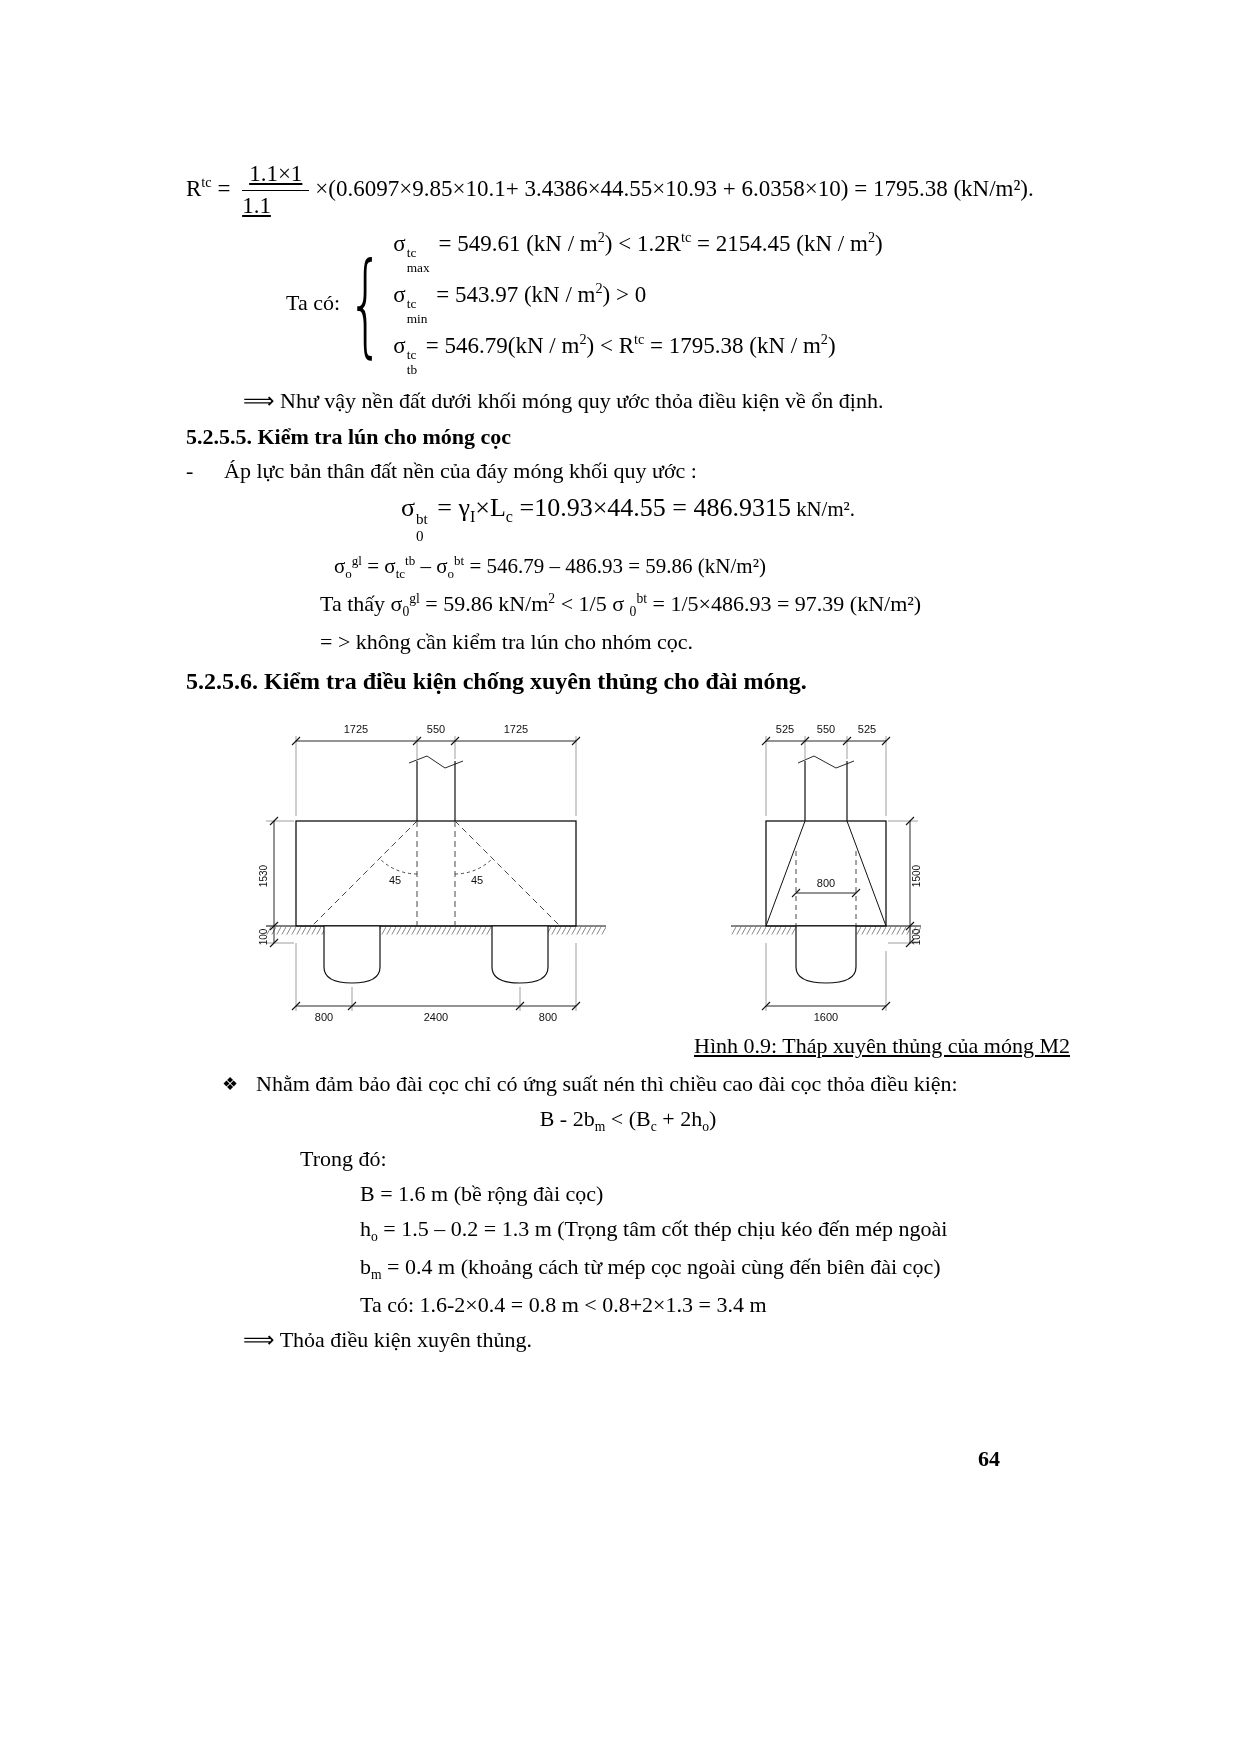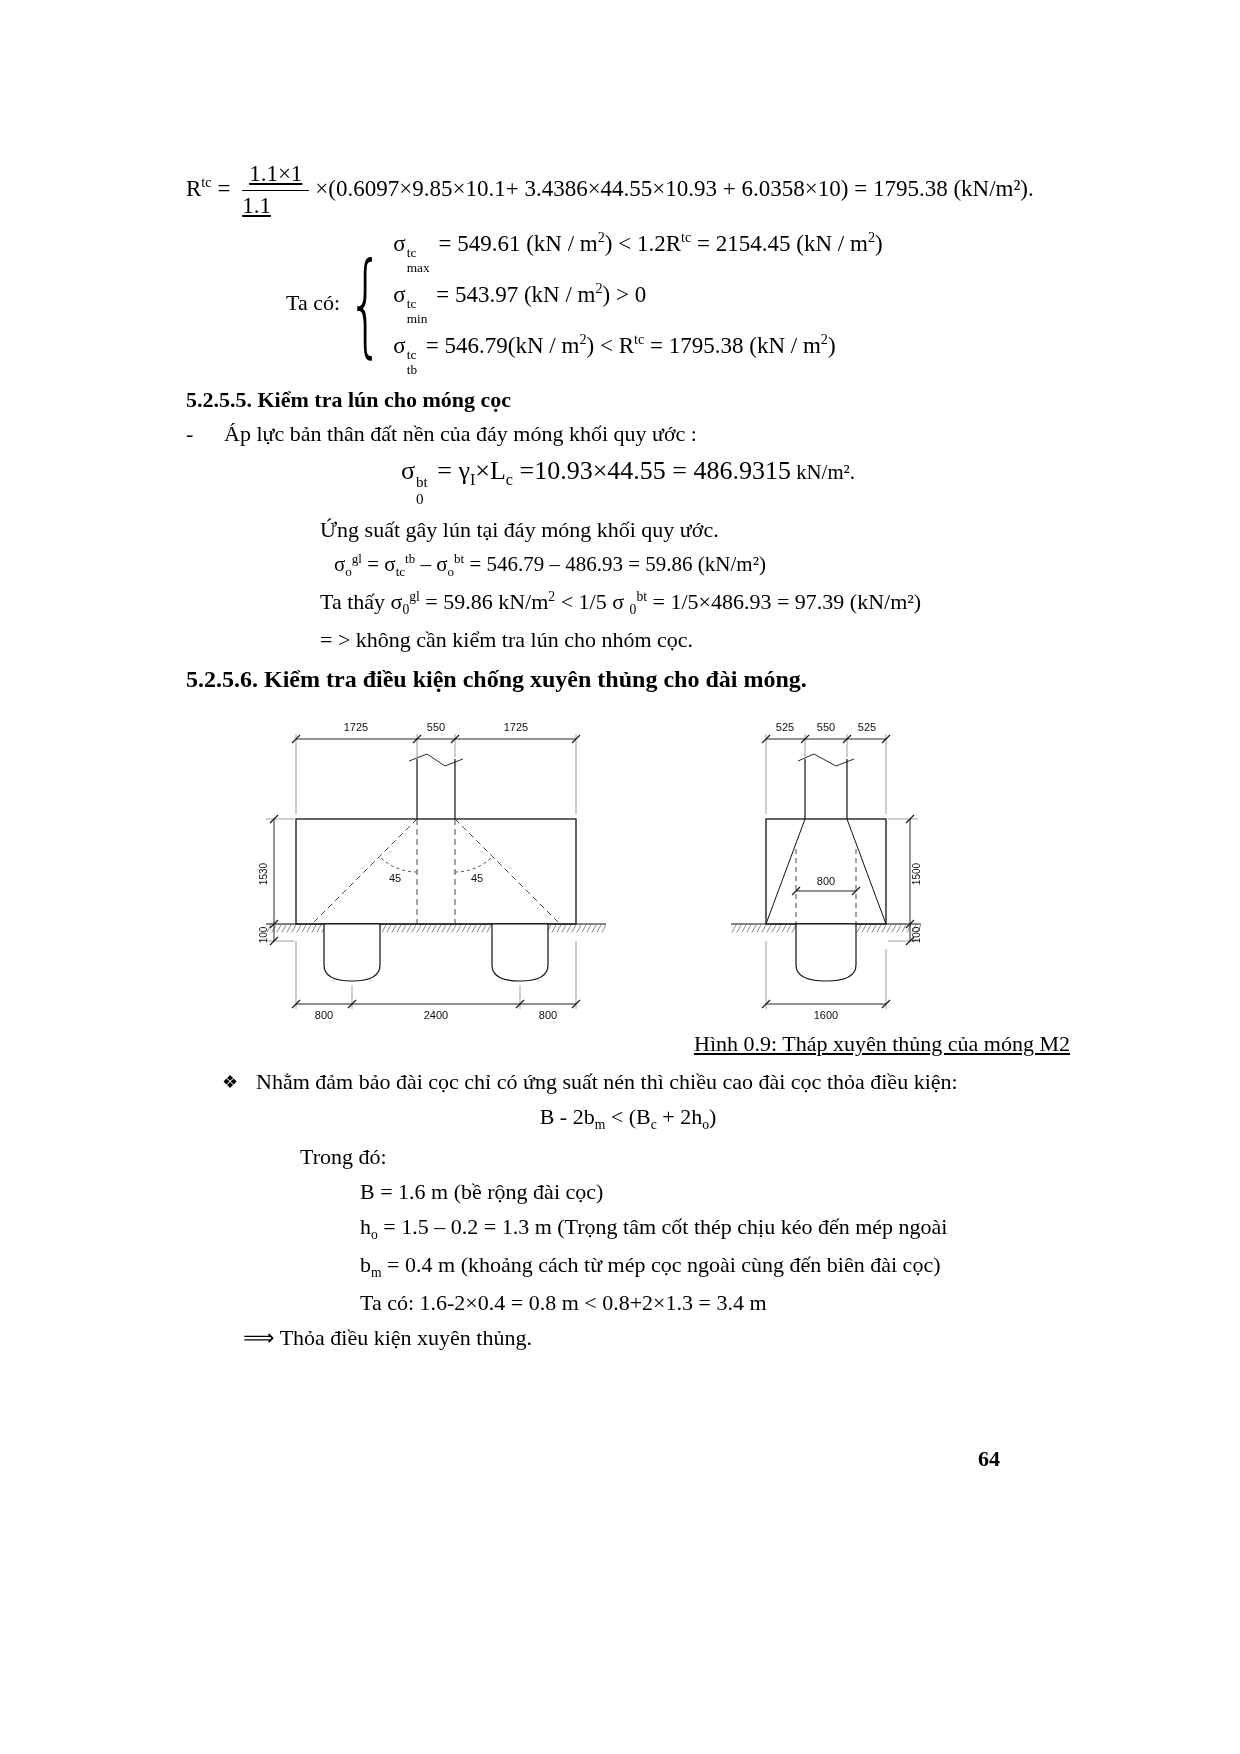--- a/index.html
+++ b/index.html
@@ -64,33 +64,33 @@
             <span>tc</span>
             <span>min</span>
           </span> = 543.97 (kN / m<sup>2</sup>) &gt; 0</div>
       <div class="sysline">σ<span class="supsub">
             <span>tc</span>
             <span>tb</span>
           </span> = 546.79(kN / m<sup>2</sup>) &lt; R<sup>tc</sup> = 1795.38 (kN / m<sup>2</sup>)</div>
     </div>
   </div>
 
+  <div class="line indent-a">⟹ Như vậy nền đất dưới khối móng quy ước thỏa điều kiện về ổn định.</div>
 
   <div class="heading">5.2.5.5. Kiểm tra lún cho móng cọc</div>
 
   <div class="line bullet-row">
     <span class="dash">-</span><span>Áp lực bản thân đất nền của đáy móng khối quy ước :</span>
   </div>
 
   <div class="formula-center big">σ<span class="supsub">
         <span>bt</span>
         <span>0</span>
       </span> = γ<sub>I</sub>×L<sub>c</sub> =10.93×44.55 = 486.9315<span class="small"> kN/m².</span></div>
 
-  <div class="line indent-d">Ứng suất gây lún tại đáy móng khối quy ước.</div>
   <div class="line indent-e small-f">σ<sub>o</sub><sup>gl</sup> = σ<sub>tc</sub><sup>tb</sup> – σ<sub>o</sub><sup>bt</sup> = 546.79 – 486.93 = 59.86 (kN/m²)</div>
   <div class="line indent-d">Ta thấy σ<sub>0</sub><sup>gl</sup> = 59.86 kN/m<sup>2</sup>  &lt; 1/5 σ <sub>0</sub><sup>bt</sup> = 1/5×486.93 = 97.39 (kN/m²)</div>
   <div class="line indent-d">= &gt;  không cần kiểm tra lún cho nhóm cọc.</div>
 
   <div class="heading h-large">5.2.5.6. Kiểm tra điều kiện chống xuyên thủng cho đài móng.</div>
 
   <div class="figure">
 
     <svg class="fig-left" width="400" height="320" viewBox="0 0 400 320" xmlns="http://www.w3.org/2000/svg">
       <defs>

